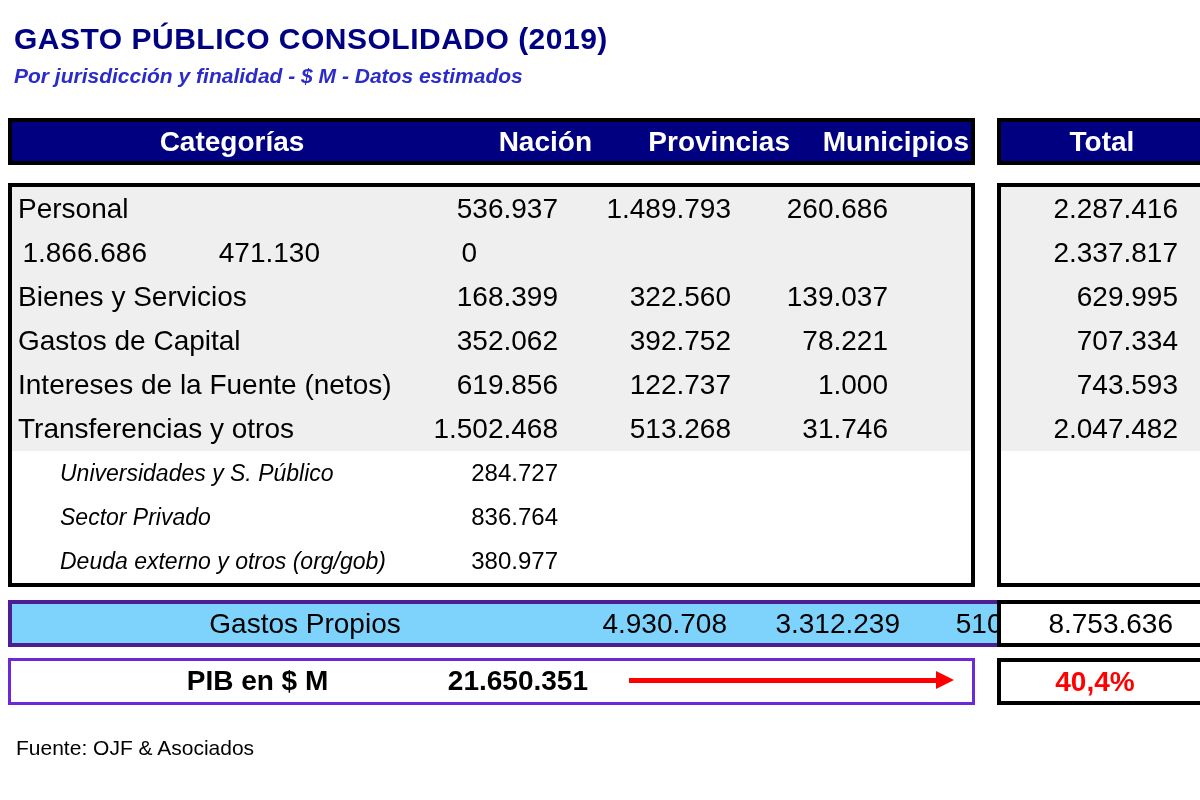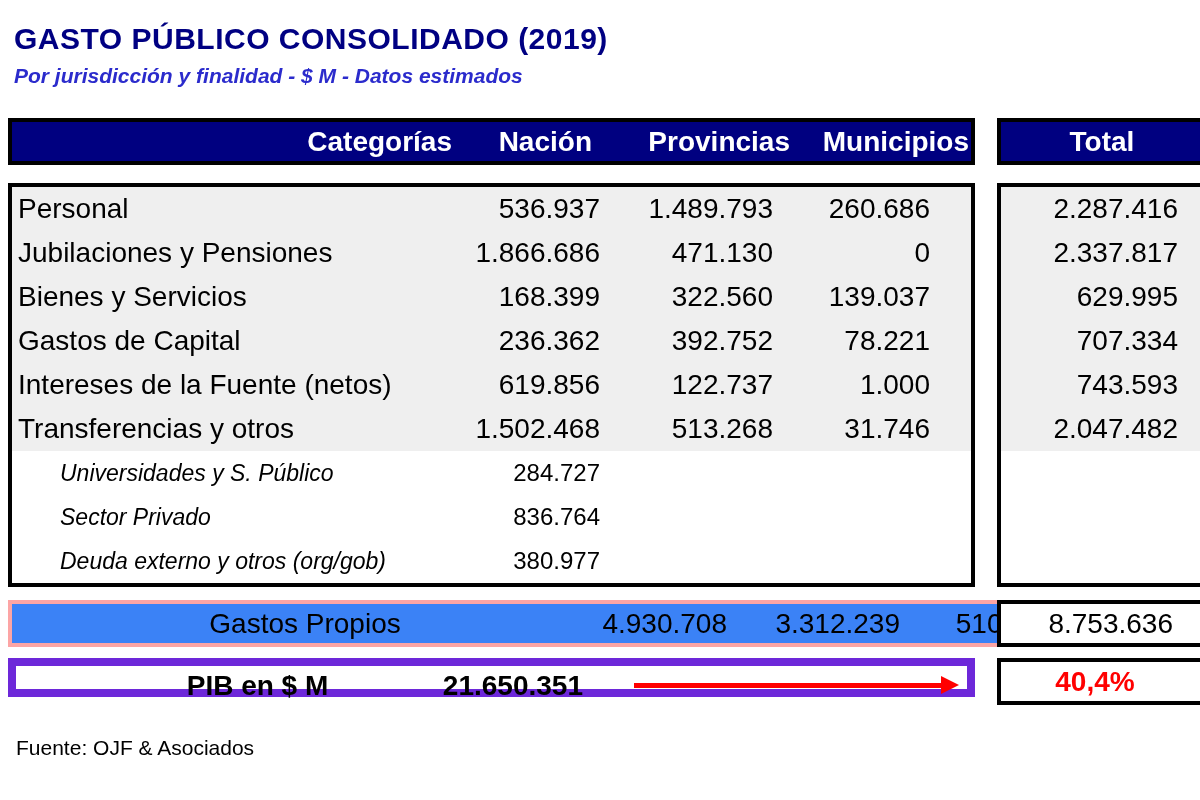--- a/index.html
+++ b/index.html
@@ -12,51 +12,51 @@
   .subtitle{position:absolute;left:14px;top:64px;font-size:21px;font-weight:bold;
             font-style:italic;color:#2B2BCC;white-space:nowrap;}
 
   
   .hdr-main{position:absolute;left:8px;top:118px;width:967px;height:47px;
             border:4px solid #000;background:#000080;}
   .hdr-total{position:absolute;left:997px;top:118px;width:210px;height:47px;
              border:4px solid #000;background:#000080;color:#fff;font-size:28px;
              font-weight:bold;text-align:center;line-height:39px;}
   .hdr-main span{position:absolute;top:0;line-height:39px;font-size:28px;
-                 font-weight:bold;color:#fff;white-space:nowrap;text-align:right;}
+                 font-weight:bold;color:#fff;white-space:nowrap;}
   .h-cat{left:0;width:440px;text-align:center;}
   .h-nac{right:379px;}
   .h-prov{right:181px;}
   .h-muni{right:2px;}
 
   
   .body-main{position:absolute;left:8px;top:183px;width:967px;height:404px;
              border:4px solid #000;background:#fff;}
   .body-total{position:absolute;left:997px;top:183px;width:210px;height:404px;
               border:4px solid #000;background:#fff;}
-  .row{display:flex;height:44px;line-height:44px;font-size:28px;padding-right:41px;}
+  .row{display:flex;height:44px;line-height:44px;font-size:28px;padding-right:83px;}
   .row.shade{background:#EFEFEF;}
   .lbl{flex:1;padding-left:6px;white-space:nowrap;overflow:hidden;}
   .num{text-align:right;white-space:nowrap;}
   .n1{width:135px;} .n2{width:173px;} .n3{width:157px;}
   .sub .lbl{padding-left:48px;font-style:italic;font-size:23px;}
   .sub .n1{font-size:24px;}
   .trow{height:44px;line-height:44px;font-size:28px;text-align:right;padding-right:25px;}
   .trow.shade{background:#EFEFEF;}
 
   
   .gp-main{position:absolute;left:8px;top:600px;width:1107px;height:47px;
-           border:4px solid #fca5a5;background:#3b82f6;}
+           border:4px solid #4c1d95;background:#7dd3fc;}
   .gp-main .row,.pib-main .row{height:39px;line-height:39px;padding-right:54px;}
   .gp-main .lbl{text-align:center;}
   .gp-total{position:absolute;left:997px;top:600px;width:210px;height:47px;
             border:4px solid #000;background:#fff;font-size:28px;line-height:39px;
             text-align:right;padding-right:30px;}
-  .pib-main{position:absolute;left:8px;top:658px;width:967px;height:39px;
-            border:8px solid #6d28d9;background:#fff;padding-left:16px;}
+  .pib-main{position:absolute;left:8px;top:658px;width:967px;height:47px;
+            border:3px solid #6d28d9;background:#fff;padding-left:16px;}
   .pib-main .row{padding-right:384px;font-weight:bold;}
   .pib-main .lbl{text-align:center;padding-left:50px;}
   .pib-main .np{width:150px;text-align:right;}
   .arrow-line{position:absolute;left:618px;top:17px;width:307px;height:5px;background:#F00;}
   .arrow-head{position:absolute;left:925px;top:10px;width:0;height:0;
               border-top:9px solid transparent;border-bottom:9px solid transparent;
               border-left:18px solid #F00;}
   .pib-total{position:absolute;left:997px;top:658px;width:210px;height:47px;
              border:4px solid #000;background:#fff;font-size:28px;font-weight:bold;
              color:#F00;text-align:center;line-height:39px;padding-right:14px;}
@@ -80,34 +80,33 @@
   <div class="hdr-total">Total</div>
 
   <div class="body-main">
     <div class="row shade">
       <span class="lbl">Personal</span>
       <span class="num n1">536.937</span>
       <span class="num n2">1.489.793</span>
       <span class="num n3">260.686</span>
     </div>
     <div class="row shade">
-      <span class="lbl">Jubilaciones y Pensiones</span>
       <span class="num n1">1.866.686</span>
       <span class="num n2">471.130</span>
       <span class="num n3">0</span>
     </div>
     <div class="row shade">
       <span class="lbl">Bienes y Servicios</span>
       <span class="num n1">168.399</span>
       <span class="num n2">322.560</span>
       <span class="num n3">139.037</span>
     </div>
     <div class="row shade">
       <span class="lbl">Gastos de Capital</span>
-      <span class="num n1">236.362</span>
+      <span class="num n1">352.062</span>
       <span class="num n2">392.752</span>
       <span class="num n3">78.221</span>
     </div>
     <div class="row shade">
       <span class="lbl">Intereses de la Fuente (netos)</span>
       <span class="num n1">619.856</span>
       <span class="num n2">122.737</span>
       <span class="num n3">1.000</span>
     </div>
     <div class="row shade">

